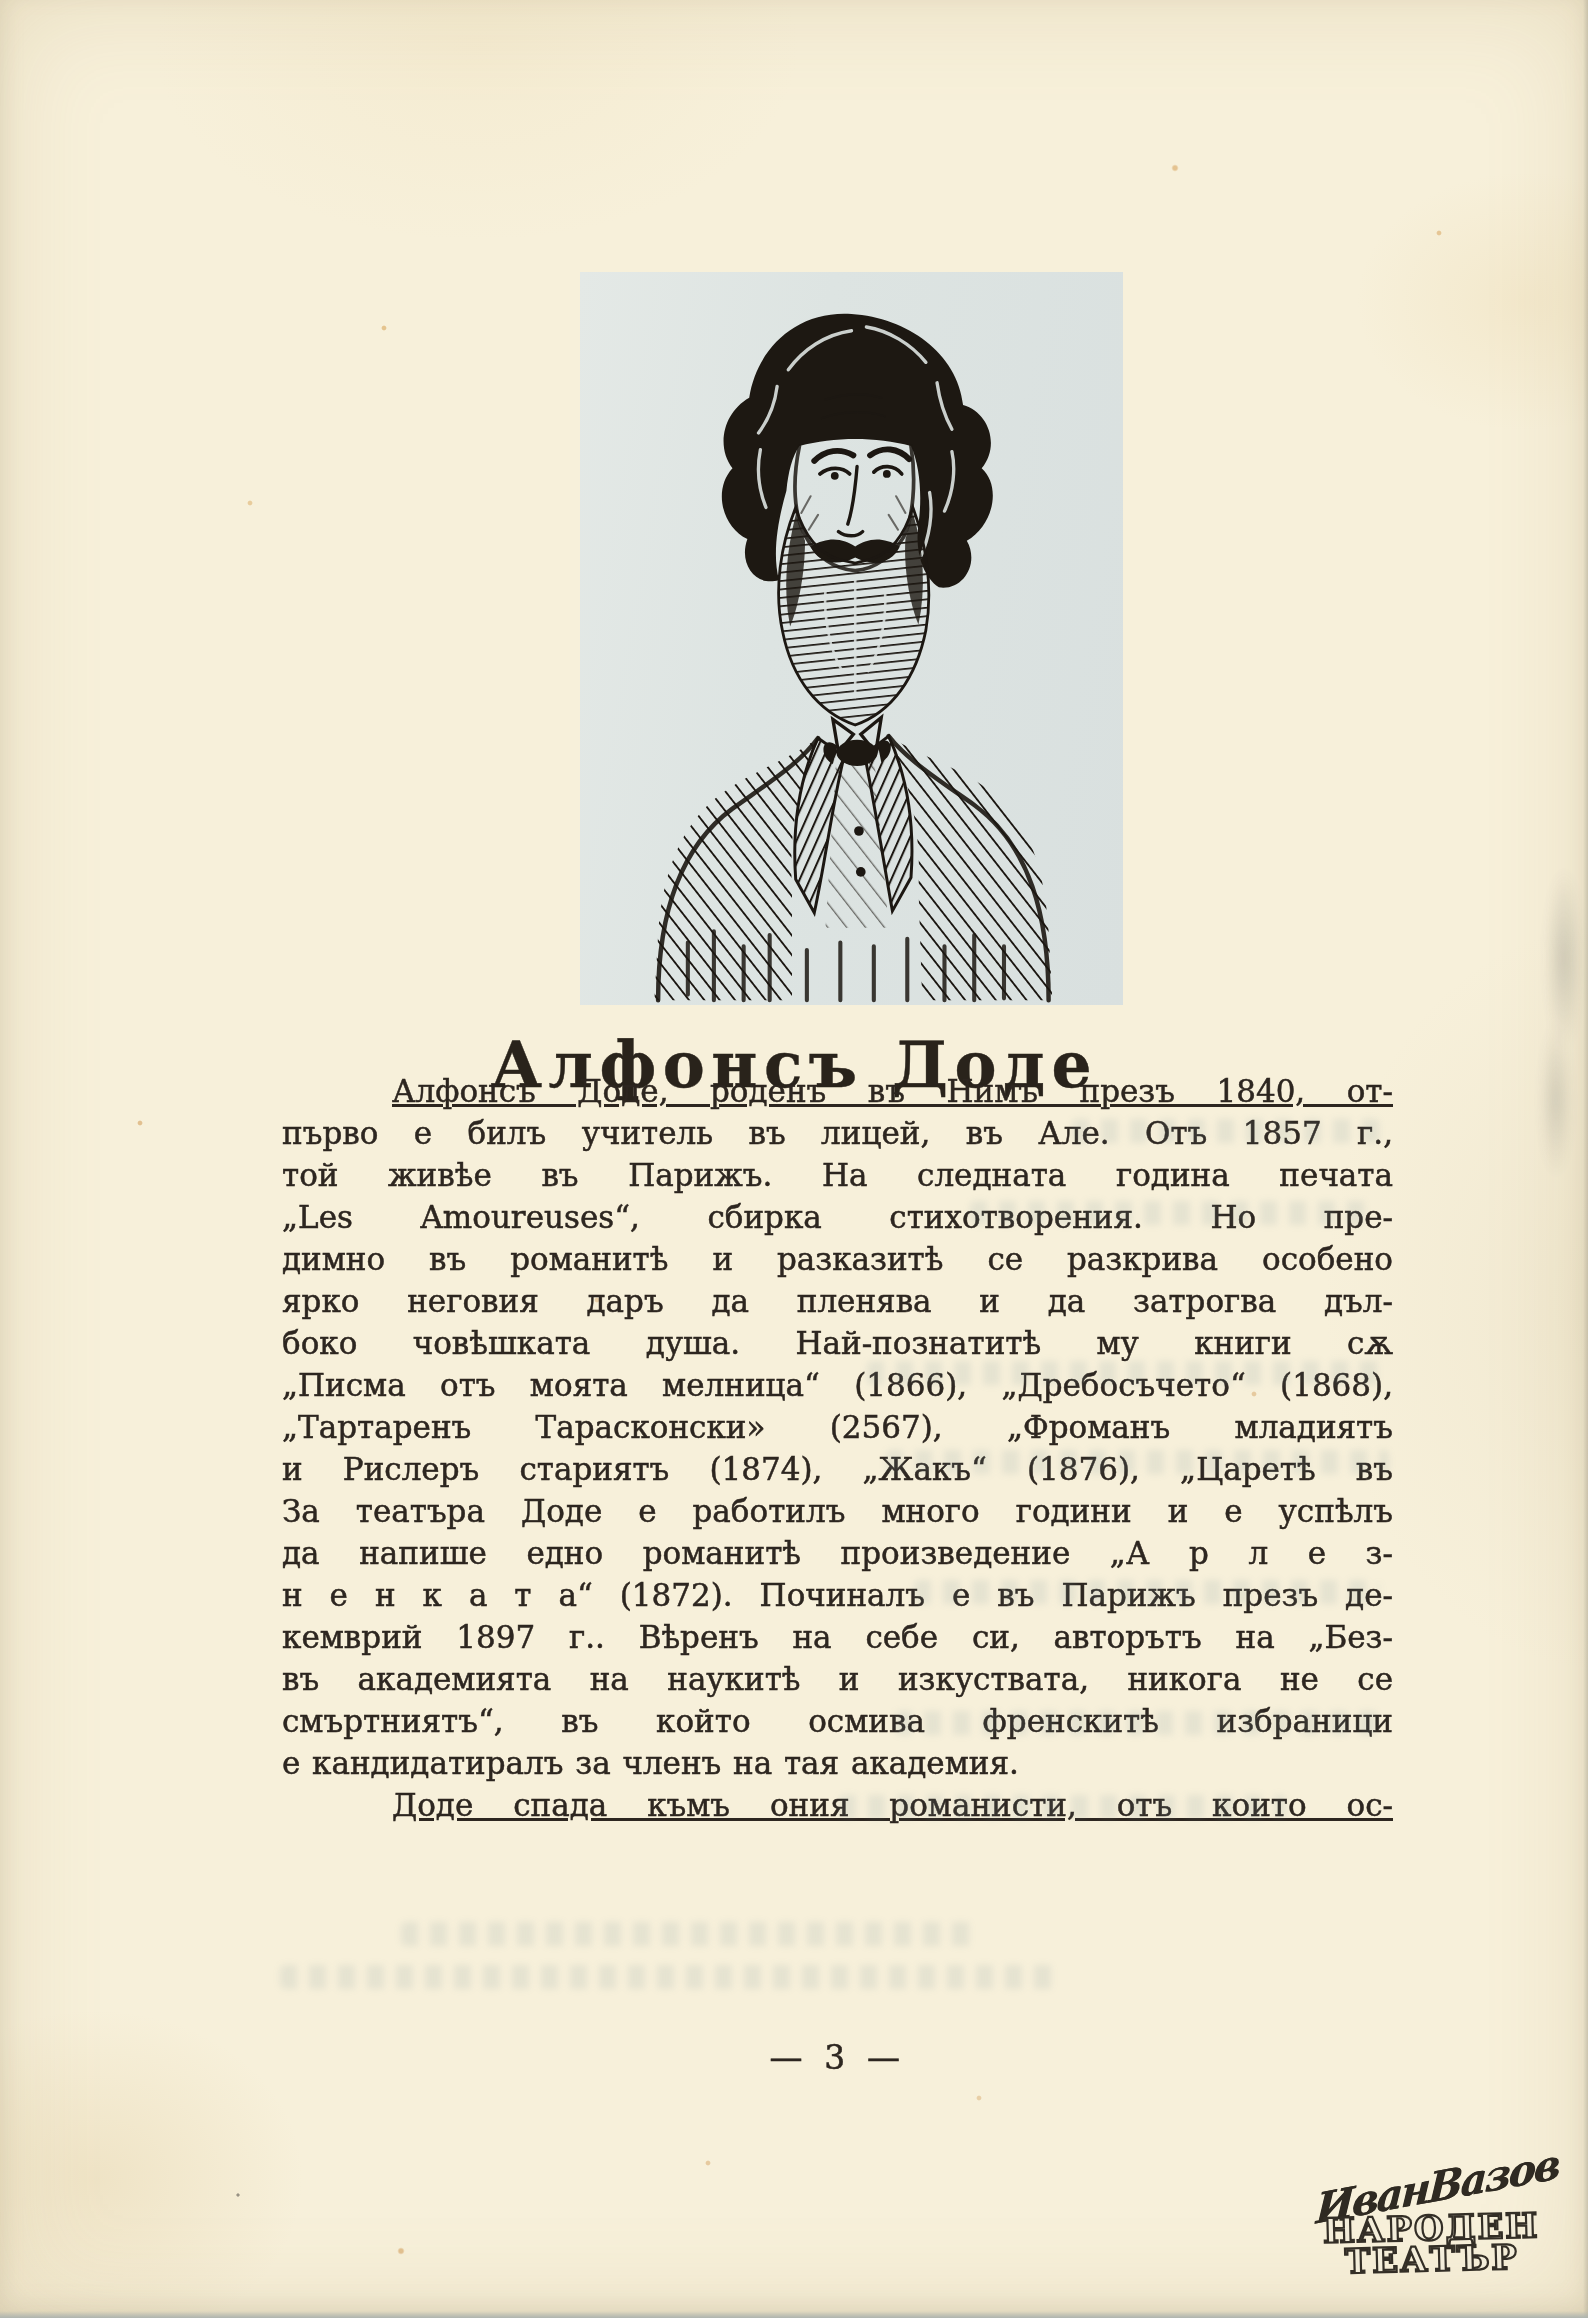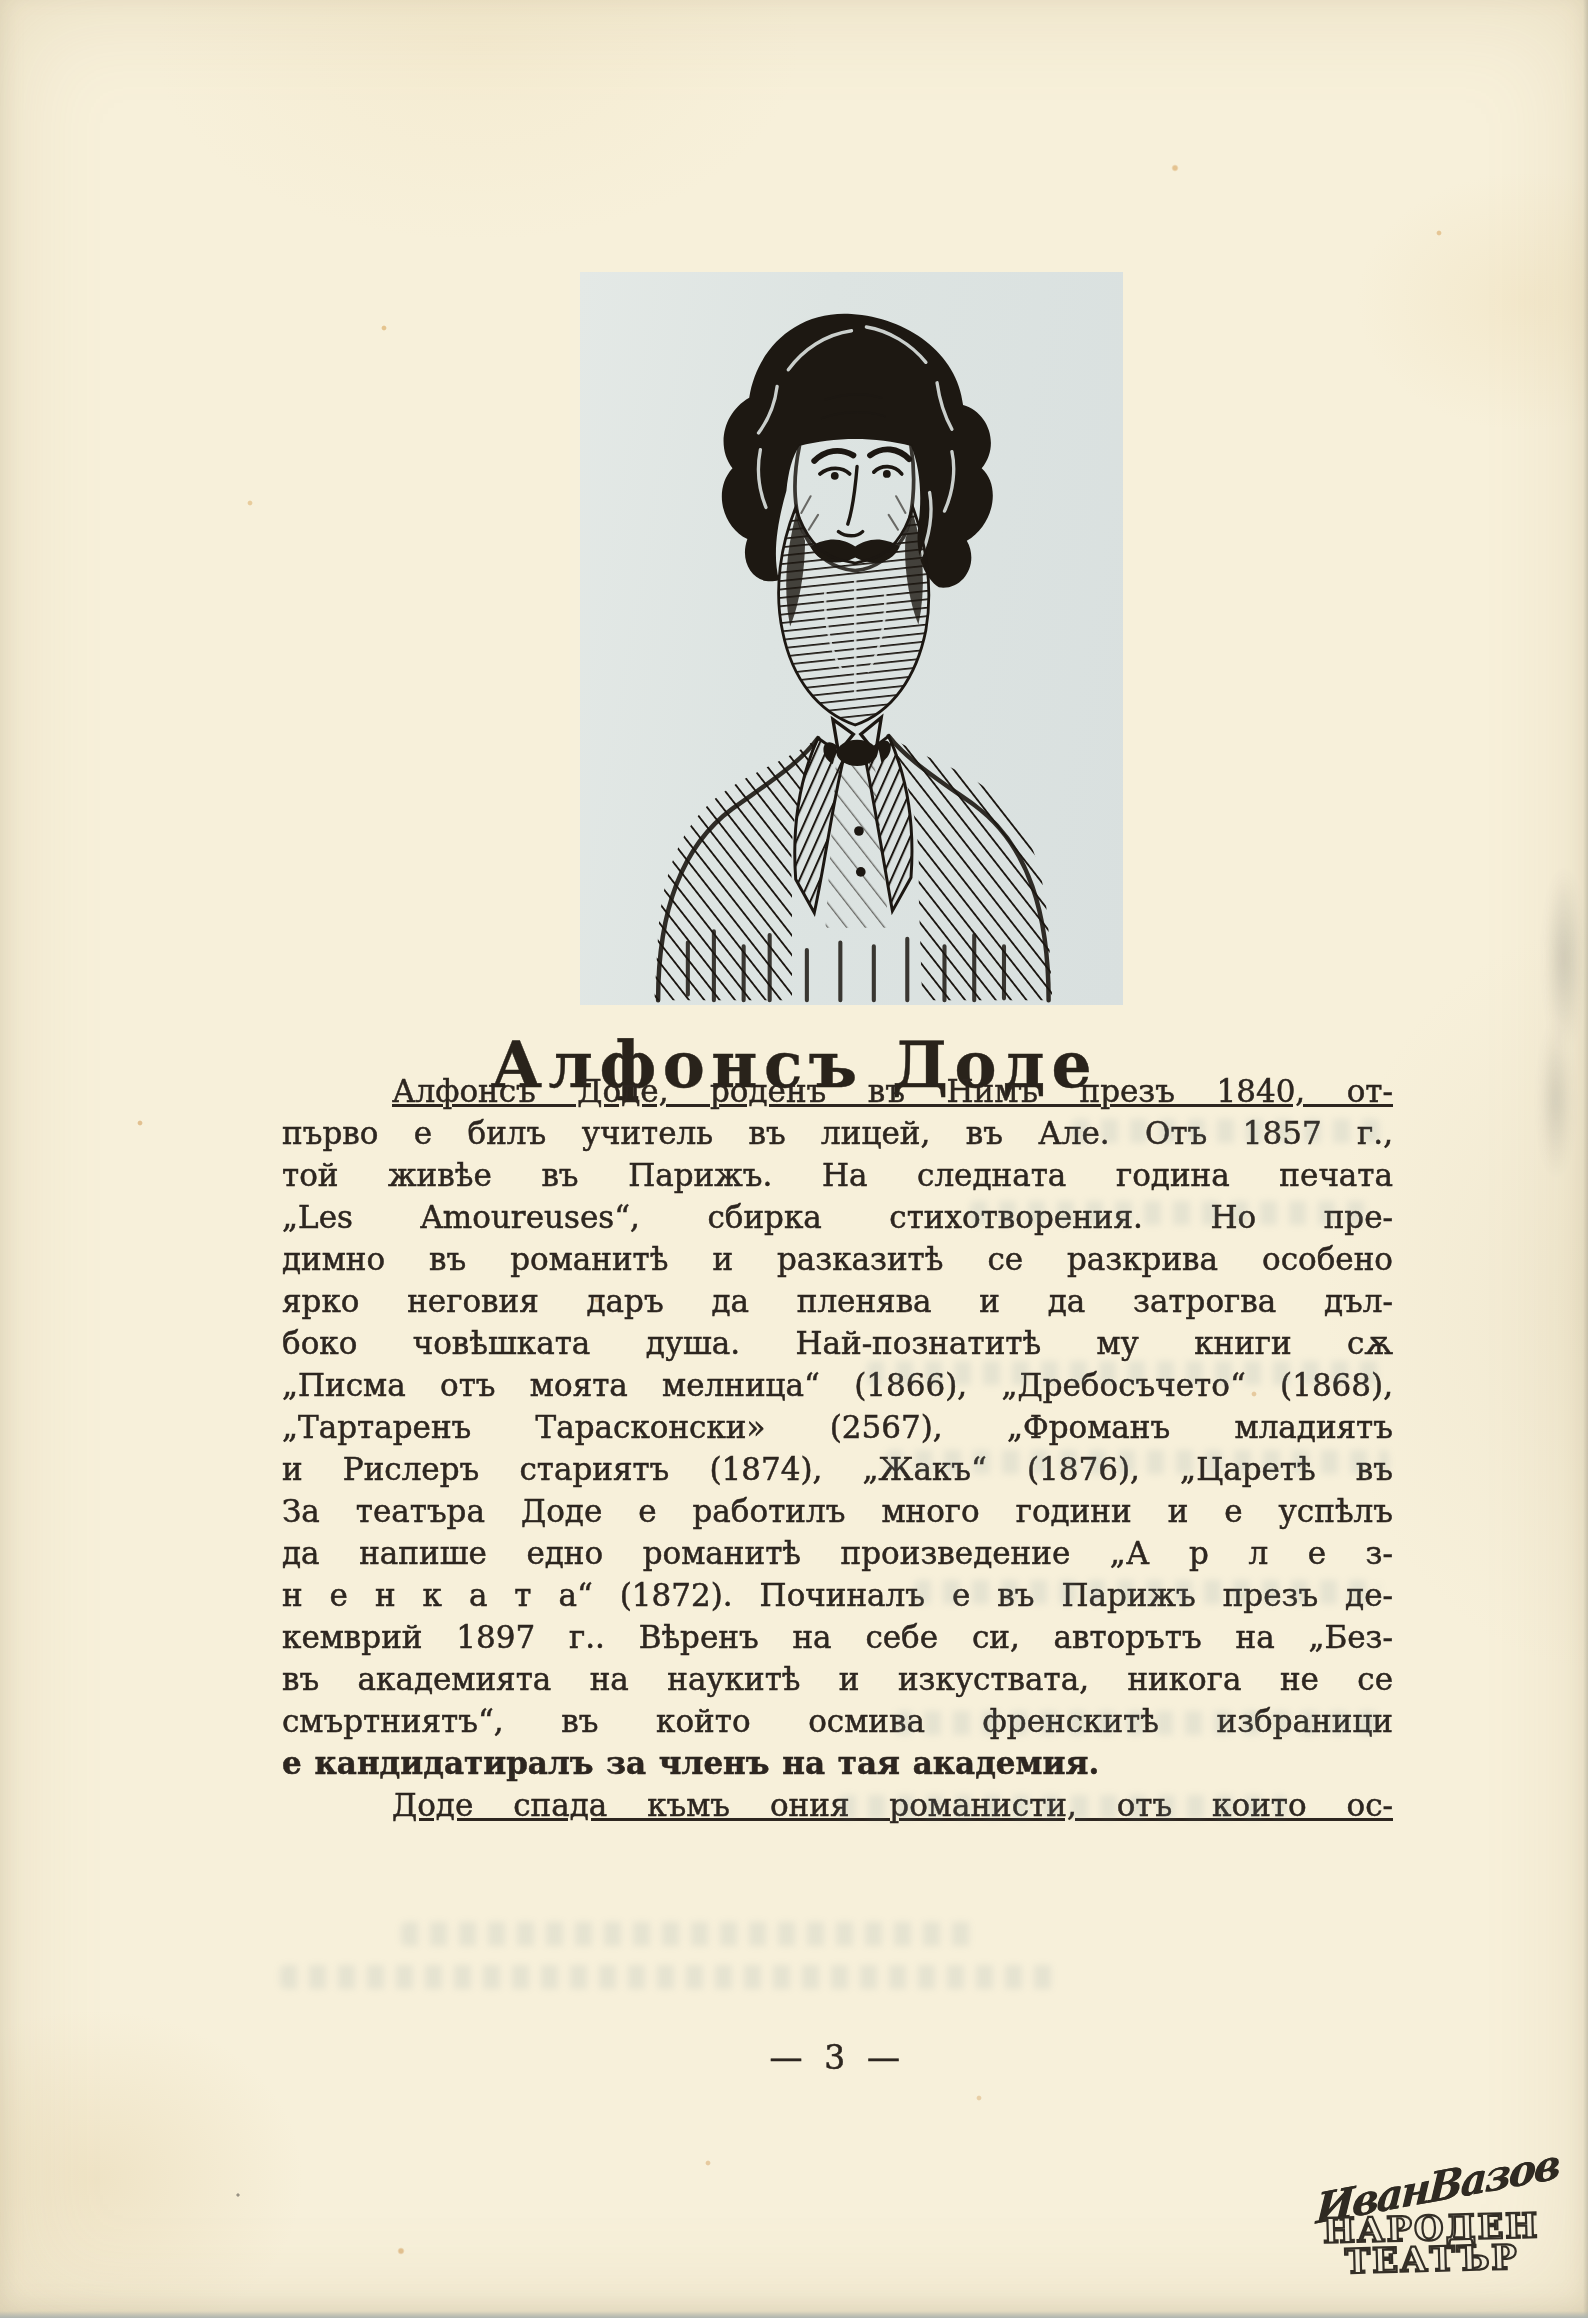--- a/index.html
+++ b/index.html
@@ -49,21 +49,21 @@
     overflow:hidden;
     font-size:31px;line-height:42px;color:#2d2620;
     -webkit-text-stroke:0.5px #2d2620;
     word-spacing:1.9px;
   }
   .text-line{
     height:42px;white-space:normal;
     text-align:justify;text-align-last:justify;
   }
   .text-line.indent{padding-left:110px;text-decoration:underline;}
-  .text-line.flush{text-align-last:left;font-weight:bold;}
+  .text-line.flush{text-align-last:left;}
   
   .page-number{
     position:absolute;left:282px;top:2038px;width:1111px;
     text-align:center;font-size:33px;letter-spacing:5.6px;color:#2d2620;
     -webkit-text-stroke:0.5px #2d2620;
   }
   
   .stamp{
     position:absolute;left:1307px;top:2155px;width:248px;height:140px;
     transform:rotate(-1.5deg);

